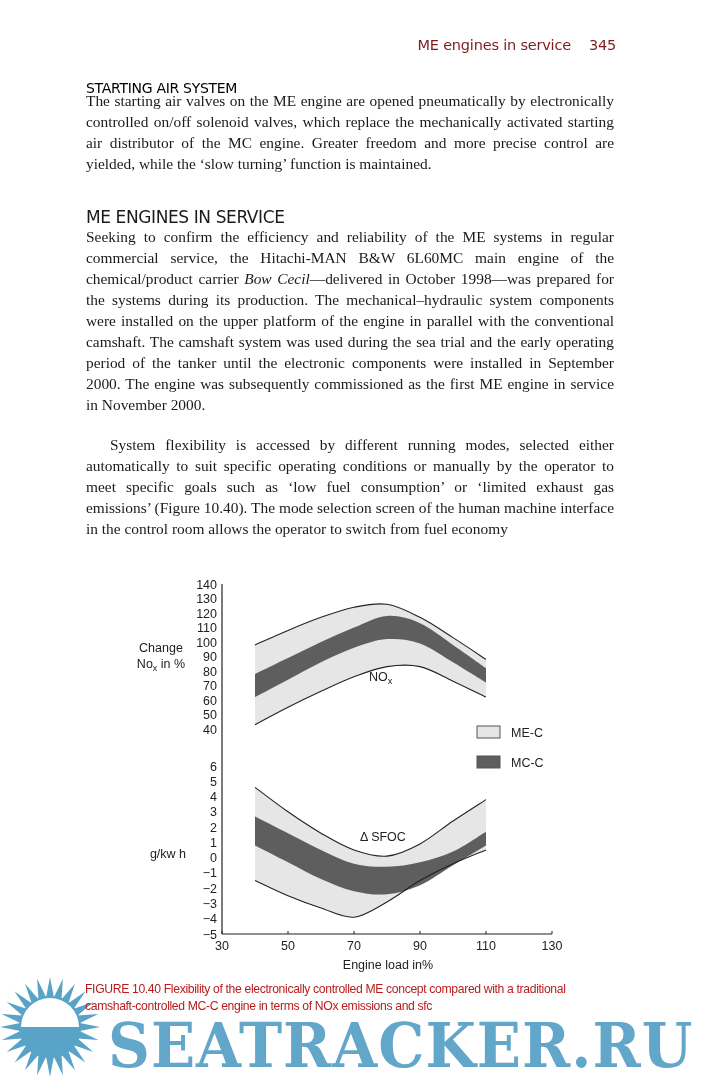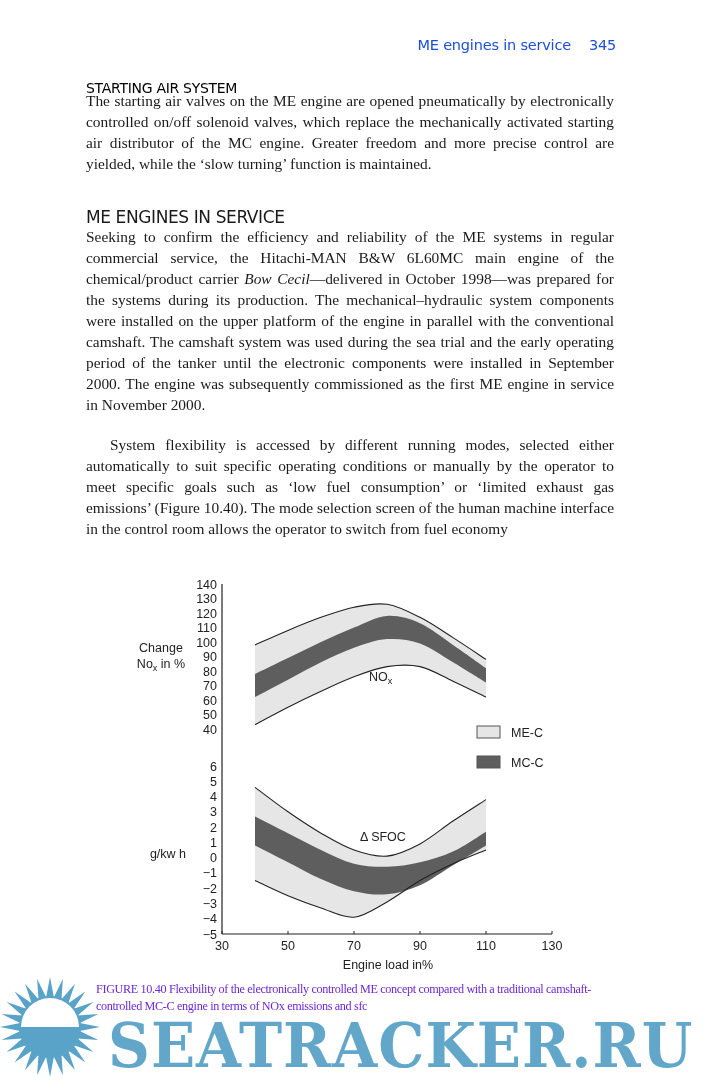--- a/index.html
+++ b/index.html
@@ -1,19 +1,19 @@
 <!DOCTYPE html>
 <html><head>
 <meta charset="utf-8">
 <style>
   html, body { margin: 0; padding: 0; background: #ffffff; }
   body { width: 720px; height: 1080px; position: relative; overflow: hidden; }
   .running-head {
     position: absolute; top: 37px; right: 104px;
-    font-family: "DejaVu Sans", sans-serif; font-size: 14.5px; color: #1d4ed8;
+    font-family: "DejaVu Sans", sans-serif; font-size: 14.5px; color: #7f1d1d;
     letter-spacing: -0.2px;
   }
   .running-head .pg { margin-left: 18px; }
   .h-sub {
     position: absolute; left: 86px; top: 80px;
     font-family: "DejaVu Sans", sans-serif; font-size: 14px; color: #000000;
     letter-spacing: -0.3px;
   }
   .h-sec {
     position: absolute; left: 86px; top: 207px;
@@ -29,23 +29,23 @@
   .para.indent { text-indent: 24px; }
   #p1 { top: 90px; }
   #p2 { top: 226px; }
   #p3 { top: 434px; }
 
   .chart { position: absolute; left: 0; top: 570px; width: 612px; height: 410px; }
   .chart svg { position: absolute; left: 0; top: 0; }
   .chart text { font-family: "Liberation Sans", sans-serif; fill: #222; }
 
   .caption {
-    position: absolute; left: 96px; top: 981px; width: 520px;
-    font-family: Liberation Serif, serif; font-size: 12.2px; line-height: 17px;
-    color: #6d28d9; letter-spacing: -0.35px; z-index: 3;
+    position: absolute; left: 85px; top: 981px; width: 520px;
+    font-family: Liberation Sans, sans-serif; font-size: 12.2px; line-height: 17px;
+    color: #b91c1c; letter-spacing: -0.35px; z-index: 3;
   }
   .watermark { position: absolute; left: 0; top: 975px; width: 720px; height: 105px; z-index: 2; }
   .watermark-text {
     position: absolute; left: 108px; top: 1010px;
     font-family: "DejaVu Serif", serif; font-weight: bold; font-size: 58px;
     color: #5aa3c8; letter-spacing: 1px; z-index: 2; opacity: 0.95;
     transform: scaleY(1.05); transform-origin: left top;
   }
 </style>
 </head>

